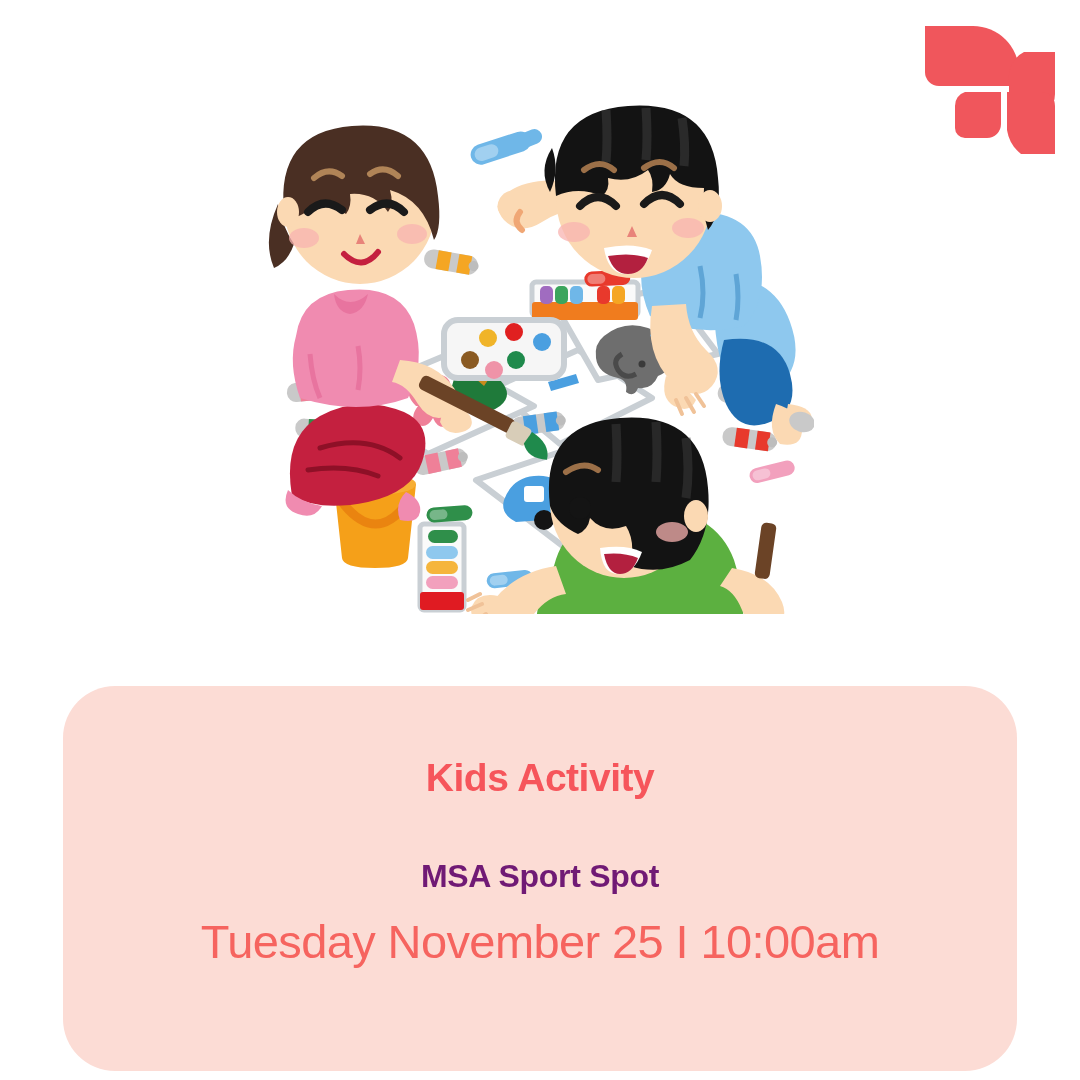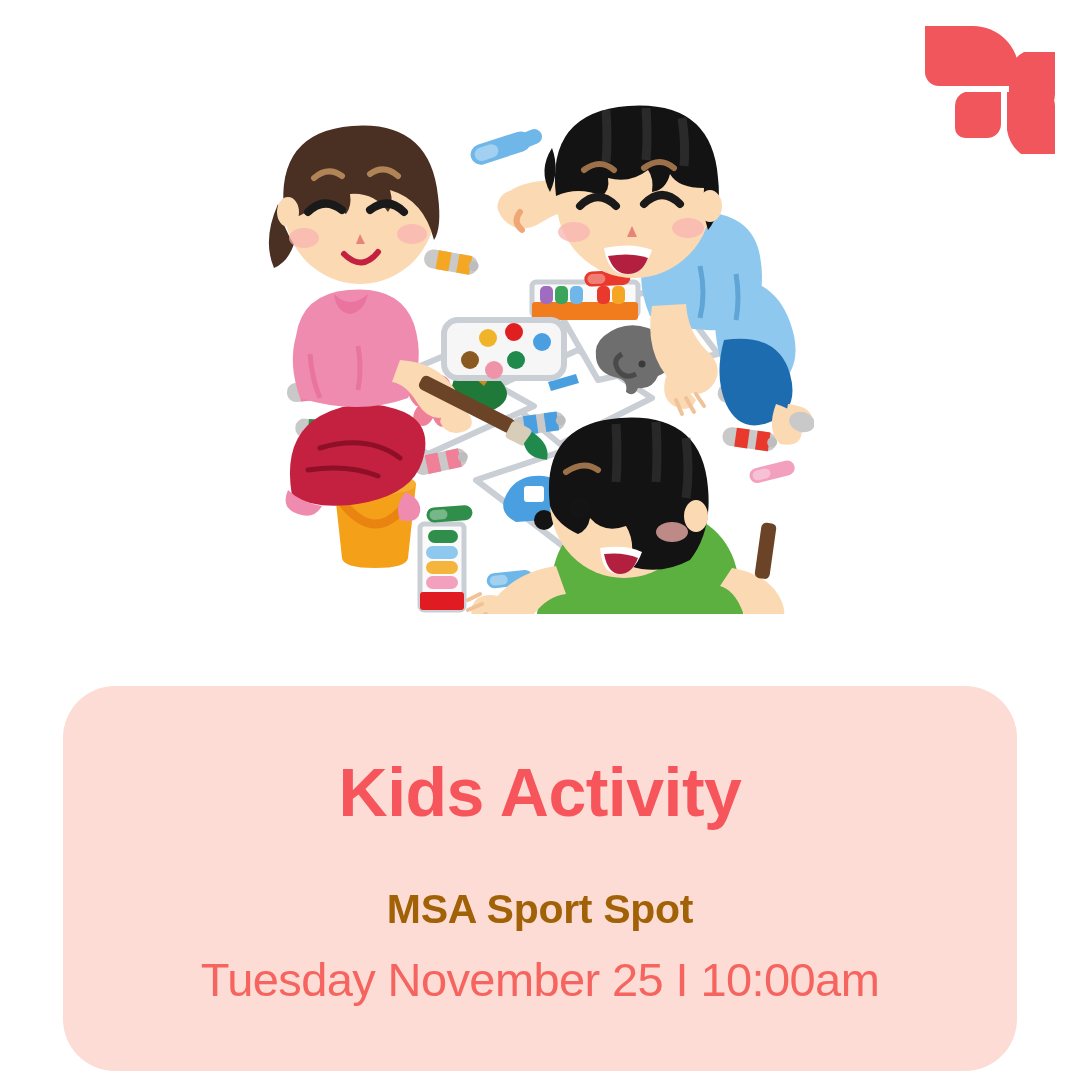--- a/index.html
+++ b/index.html
@@ -39,32 +39,32 @@
     width:954px; height:385px;
     background:#fcdcd5;
     border-radius:52px;
     display:flex;
     flex-direction:column;
     align-items:center;
   }
 
   #event-title{
     margin-top:72px;
-    font-size:68px;
+    font-size:39px;
     font-weight:bold;
     color:#f6555b;
     letter-spacing:-0.5px;
     line-height:1;
   }
 
   #venue-name{
     margin-top:63px;
-    font-size:41px;
+    font-size:32px;
     font-weight:bold;
-    color:#a16207;
+    color:#701a75;
     letter-spacing:-0.3px;
     line-height:1;
   }
 
   #event-datetime{
     margin-top:24px;
     font-size:47px;
     font-weight:300;
     color:#f6645f;
     letter-spacing:-0.6px;

